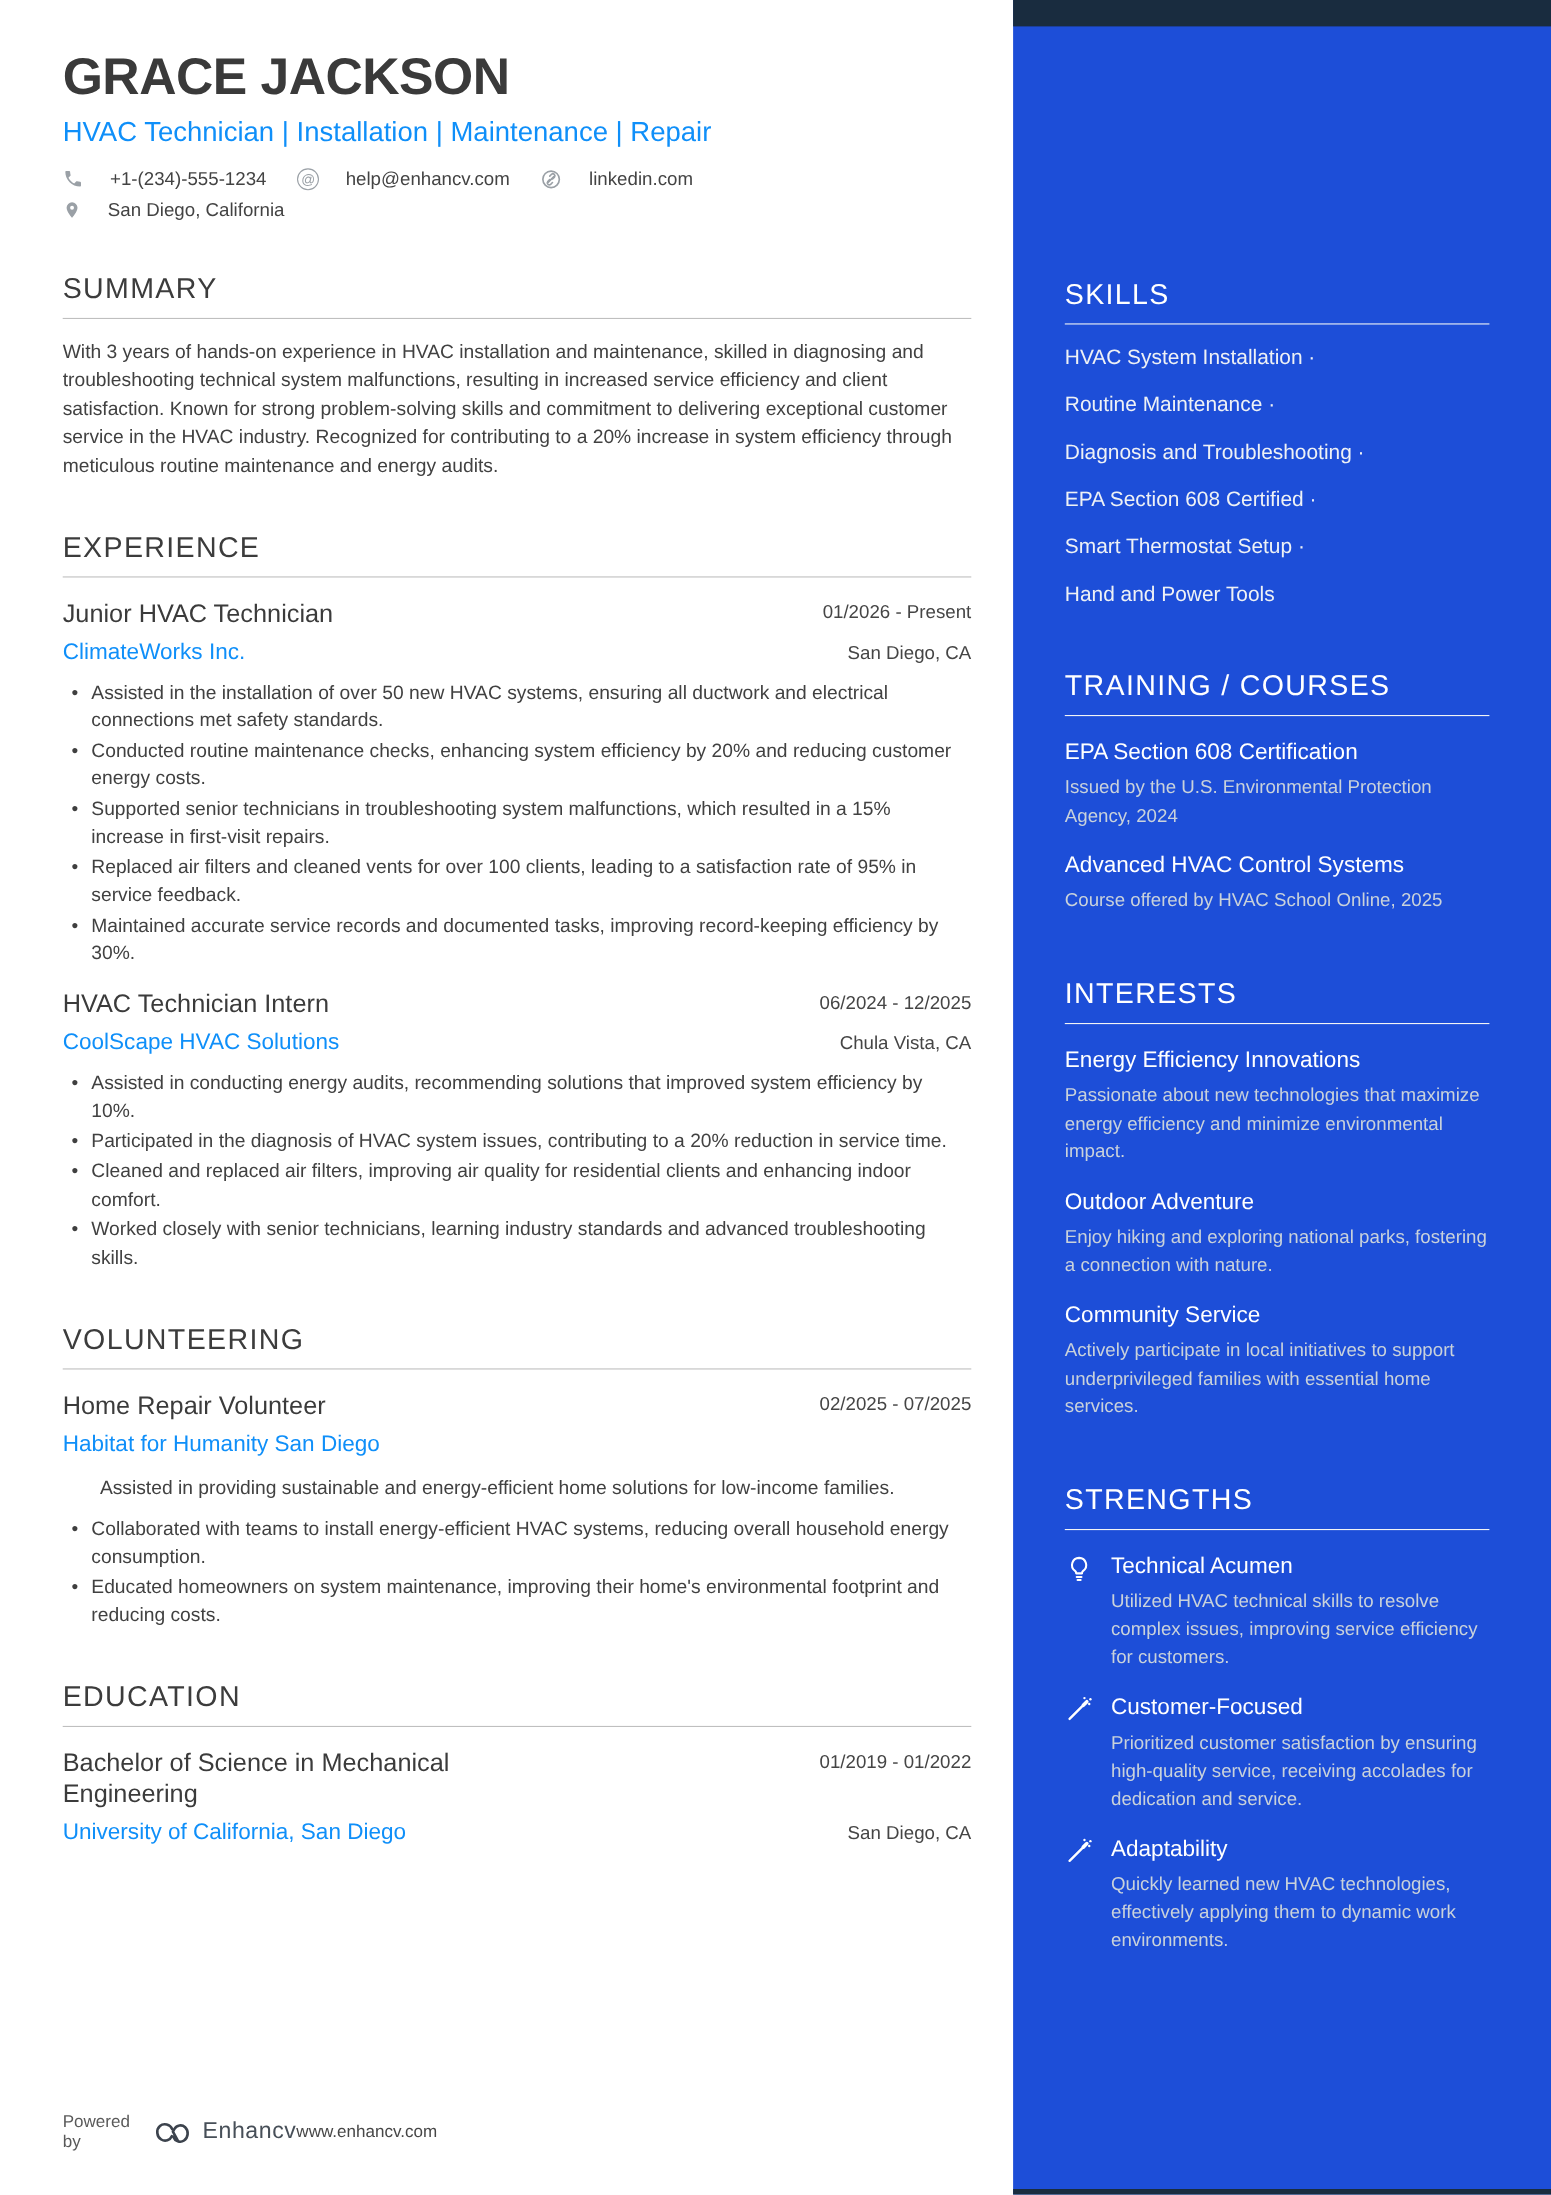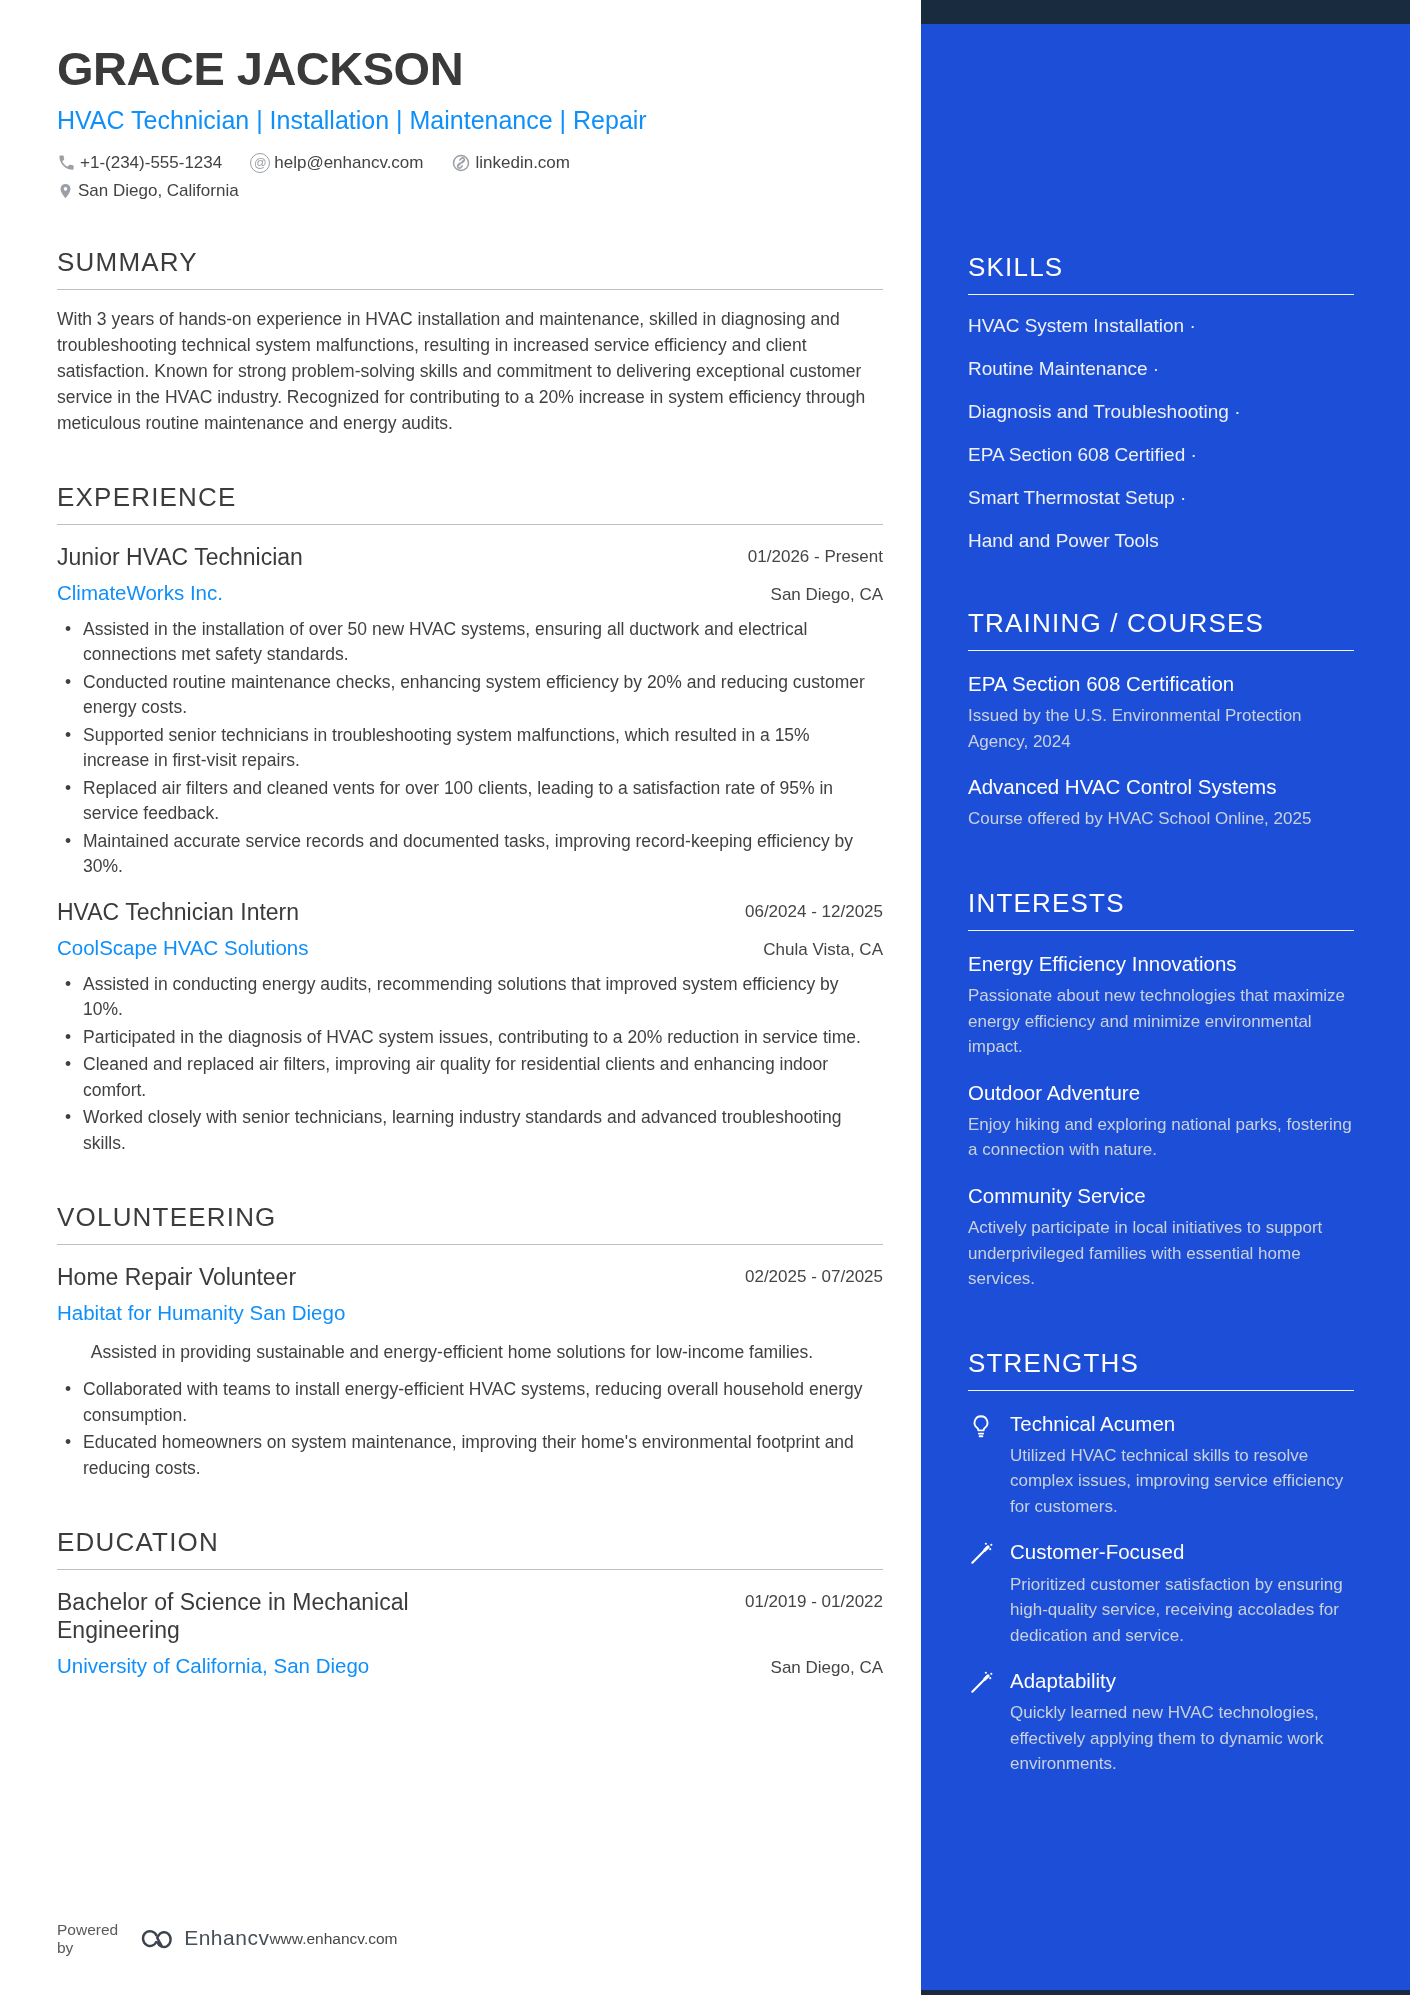--- a/index.html
+++ b/index.html
@@ -10,21 +10,21 @@
     color:#414141; -webkit-font-smoothing:antialiased;
   }
   .page { position:relative; width:1410px; height:1995px; }
 
   
   .left-col { position:absolute; top:0; left:0; width:921px; height:100%;
               padding:44px 38px 0 57px; }
   .person-name { font-size:47px; font-weight:700; letter-spacing:-0.5px; color:#3a3a3a; line-height:1.08; }
   .person-title { font-size:25px; color:#0f8ff9; margin-top:10px; line-height:1.2; }
   .contact-row { display:flex; align-items:center; gap:28px; margin-top:18px; font-size:17px; color:#434343; }
-  .contact-item { display:flex; align-items:center; gap:4px; }
+  .contact-item { display:flex; align-items:center; gap:24px; }
   .contact-row + .contact-row { margin-top:8px; gap:8px; }
   .icon-gray { color:#9aa0a6; display:inline-flex; }
   .icon-gray svg { display:block; }
   .at-circle { width:20px; height:20px; border:1.7px solid #9aa0a6; border-radius:50%;
                display:inline-flex; align-items:center; justify-content:center;
                font-size:12.5px; color:#9aa0a6; font-weight:400; }
 
   .section { margin-top:46px; }
   .section-heading { font-size:26px; font-weight:400; color:#3c3c3c; letter-spacing:1.2px; }
   .section-rule { border:none; border-top:1px solid #bfbfbf; margin-top:11px; }

